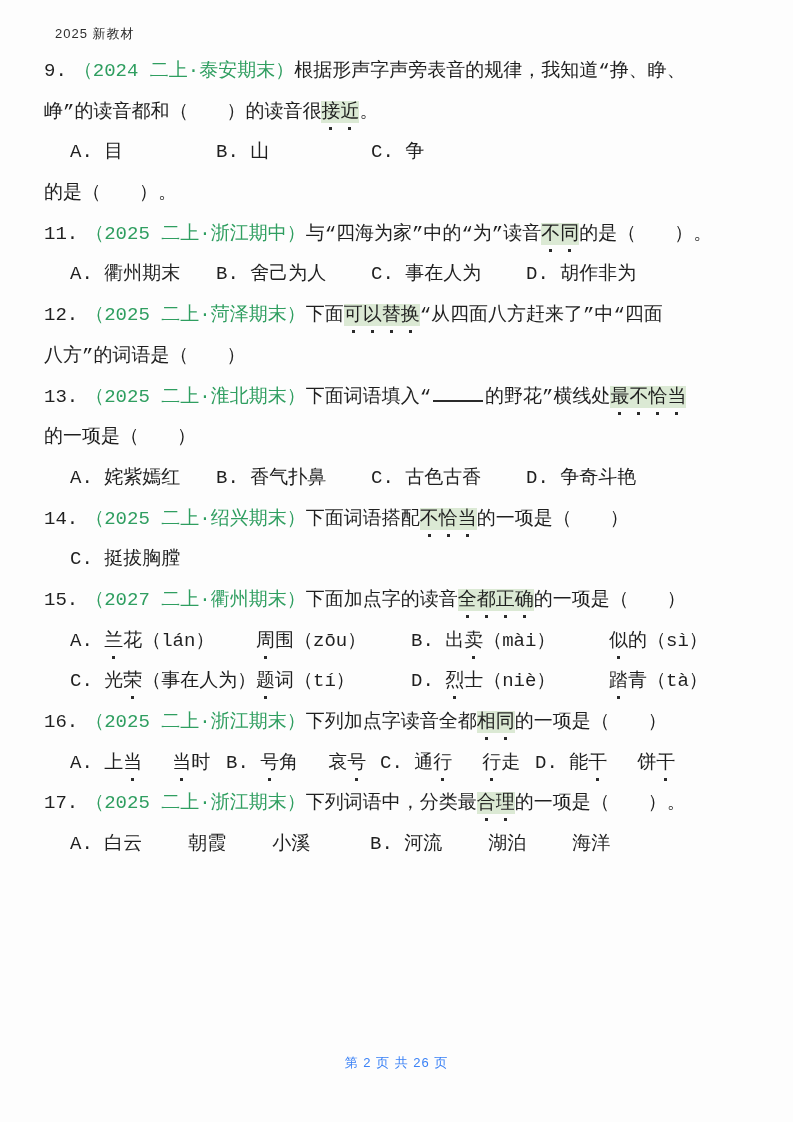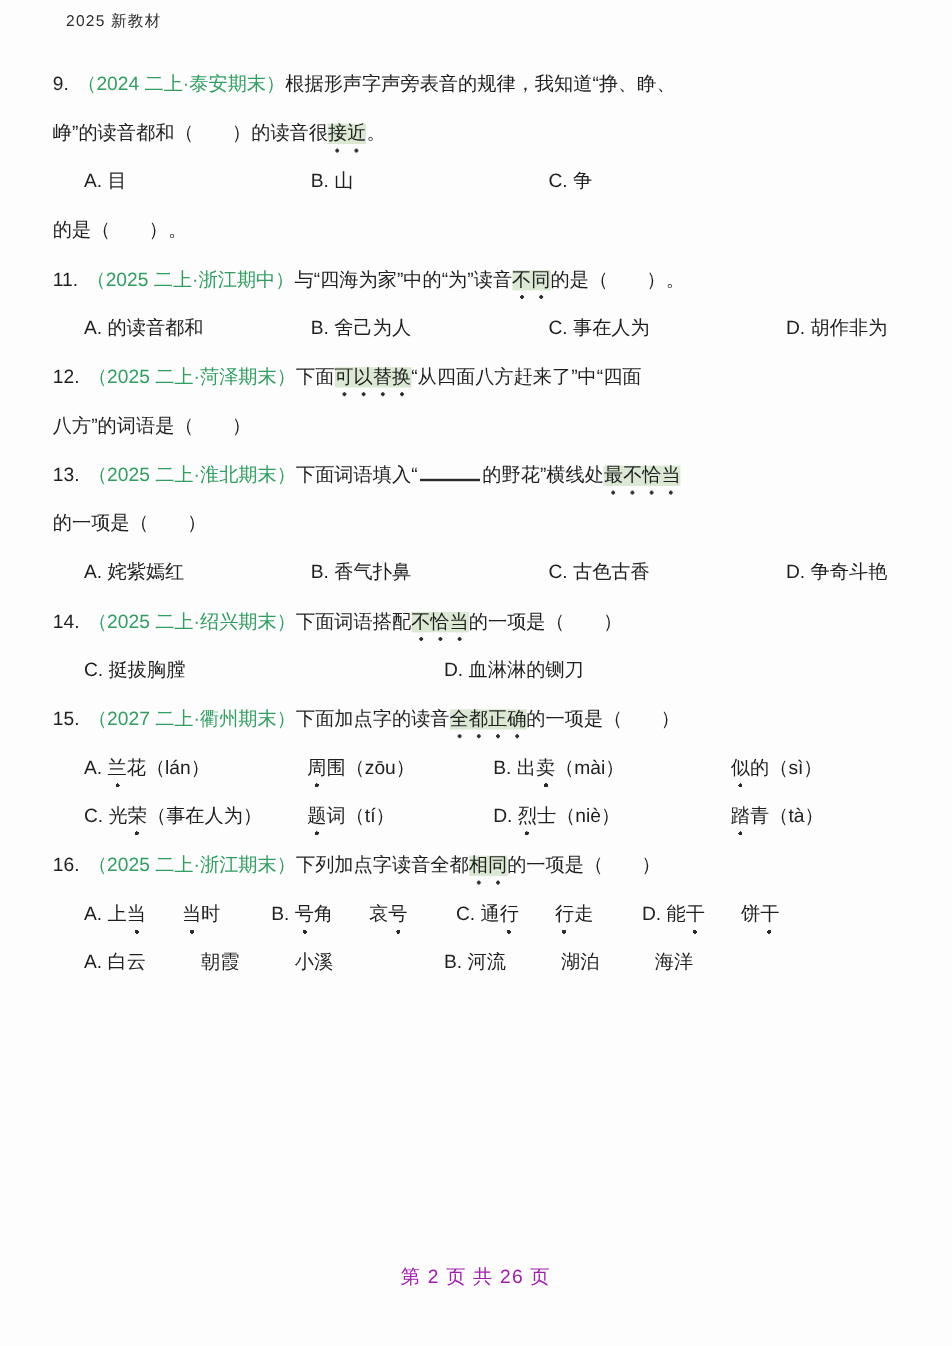--- a/index.html
+++ b/index.html
@@ -6,32 +6,32 @@
   body{
     width:793px;height:1122px;
     background:#ffffff;
     font-family:"Liberation Sans","DejaVu Sans",sans-serif;
     color:#1f1f1f;
     position:relative;
     overflow:hidden;
   }
   .page{position:absolute;inset:0;background:#fdfdfd;}
   .header-note{
-    position:absolute;left:55px;top:9px;
+    position:absolute;left:55px;top:25px;
     font-size:13px;color:#2e2e2e;letter-spacing:1px;
   }
   .content{
     position:absolute;left:44px;top:51px;right:28px;
   }
   .line{
     height:40.7px;line-height:40.7px;
-    font-size:16px;white-space:nowrap;
+    font-size:19px;white-space:nowrap;font-family:Liberation Mono, monospace;
   }
   .opts{padding-left:26px;}
-  .g4a{display:grid;grid-template-columns:146px 155px 155px auto;gap:43px;}
+  .g4a{display:grid;grid-template-columns:146px 155px 155px auto;}
   .g3{display:grid;grid-template-columns:200px 207px auto;}
   .g2{display:grid;grid-template-columns:300px auto;}
   .g15{display:grid;grid-template-columns:186px 155px 198px auto;}
   .g16{display:grid;grid-template-columns:156px 154px 155px auto;}
   .cell{white-space:nowrap;}
   .qnum{margin-right:7px;}
   .src{color:var(--src-green,#2f9e60);}
   .hl{background:var(--hl-bg,#dbe9d4);}
   .dots{
     padding-bottom:8px;
@@ -44,58 +44,57 @@
   .blank{
     display:inline-block;width:50px;height:5px;
     border-bottom:2px solid #2b2b2b;
     vertical-align:baseline;margin:0 2px;
   }
   .gap{display:inline-block;}
   .g30{width:30px;}
   .g45{width:46px;}
   .footer{
     position:absolute;left:0;right:0;top:1054px;
-    text-align:center;font-size:16px;color:#a21caf;letter-spacing:1px;
+    text-align:center;font-size:13px;color:#3b82f6;letter-spacing:1px;
   }
 </style>
 </head>
 <body style="color: rgb(31, 31, 31);">
 
 <div class="page">
   <div class="header-note">2025 新教材</div>
   <div class="content">
       <div class="line stem"><span class="qnum">9.</span><span class="src">（2024 二上·泰安期末）</span><span>根据形声字声旁表音的规律，我知道“挣、睁、</span></div>
       <div class="line stem"><span>峥”的读音都和（　　）的读音很</span><span class="dots"><span class="hl">接近</span></span><span>。</span></div>
       <div class="line opts g4a">
         <span class="cell"><span>A. 目</span></span>
         <span class="cell"><span>B. 山</span></span>
         <span class="cell"><span>C. 争</span></span>
       </div>
       <div class="line stem"><span>的是（　　）。</span></div>
       <div class="line stem"><span class="qnum">11.</span><span class="src">（2025 二上·浙江期中）</span><span>与“四海为家”中的“为”读音</span><span class="dots"><span class="hl">不同</span></span><span>的是（　　）。</span></div>
       <div class="line opts g4a">
-        <span class="cell"><span>A. 的读音都和</span></span>
+        <span class="cell"><span>A. 衢州期末</span></span>
         <span class="cell"><span>B. 舍己为人</span></span>
         <span class="cell"><span>C. 事在人为</span></span>
         <span class="cell"><span>D. 胡作非为</span></span>
       </div>
       <div class="line stem"><span class="qnum">12.</span><span class="src">（2025 二上·菏泽期末）</span><span>下面</span><span class="dots"><span class="hl">可以替换</span></span><span>“从四面八方赶来了”中“四面</span></div>
       <div class="line stem"><span>八方”的词语是（　　）</span></div>
       <div class="line stem"><span class="qnum">13.</span><span class="src">（2025 二上·淮北期末）</span><span>下面词语填入“</span><span class="blank"></span><span>的野花”横线处</span><span class="dots"><span class="hl">最不恰当</span></span></div>
       <div class="line stem"><span>的一项是（　　）</span></div>
       <div class="line opts g4a">
         <span class="cell"><span>A. 姹紫嫣红</span></span>
         <span class="cell"><span>B. 香气扑鼻</span></span>
         <span class="cell"><span>C. 古色古香</span></span>
         <span class="cell"><span>D. 争奇斗艳</span></span>
       </div>
       <div class="line stem"><span class="qnum">14.</span><span class="src">（2025 二上·绍兴期末）</span><span>下面词语搭配</span><span class="dots"><span class="hl">不恰当</span></span><span>的一项是（　　）</span></div>
       <div class="line opts g2">
         <span class="cell"><span>C. 挺拔胸膛</span></span>
-        <span class="cell"><span>D. 血淋淋的铡刀</span></span>
       </div>
       <div class="line stem"><span class="qnum">15.</span><span class="src">（2027 二上·衢州期末）</span><span>下面加点字的读音</span><span class="dots"><span class="hl">全都正确</span></span><span>的一项是（　　）</span></div>
       <div class="line opts g15">
         <span class="cell"><span>A. </span><span class="dots"><span>兰</span></span><span>花（lán）</span></span>
         <span class="cell"><span class="dots"><span>周</span></span><span>围（zōu）</span></span>
         <span class="cell"><span>B. 出</span><span class="dots"><span>卖</span></span><span>（mài）</span></span>
         <span class="cell"><span class="dots"><span>似</span></span><span>的（sì）</span></span>
       </div>
       <div class="line opts g15">
         <span class="cell"><span>C. 光</span><span class="dots"><span>荣</span></span><span>（事在人为）</span></span>
@@ -103,19 +102,20 @@
         <span class="cell"><span>D. </span><span class="dots"><span>烈</span></span><span>士（niè）</span></span>
         <span class="cell"><span class="dots"><span>踏</span></span><span>青（tà）</span></span>
       </div>
       <div class="line stem"><span class="qnum">16.</span><span class="src">（2025 二上·浙江期末）</span><span>下列加点字读音全都</span><span class="dots"><span class="hl">相同</span></span><span>的一项是（　　）</span></div>
       <div class="line opts g16">
         <span class="cell"><span>A. 上</span><span class="dots"><span>当</span></span><span class="gap g30"></span><span class="dots"><span>当</span></span><span>时</span></span>
         <span class="cell"><span>B. </span><span class="dots"><span>号</span></span><span>角</span><span class="gap g30"></span><span>哀</span><span class="dots"><span>号</span></span></span>
         <span class="cell"><span>C. 通</span><span class="dots"><span>行</span></span><span class="gap g30"></span><span class="dots"><span>行</span></span><span>走</span></span>
         <span class="cell"><span>D. 能</span><span class="dots"><span>干</span></span><span class="gap g30"></span><span>饼</span><span class="dots"><span>干</span></span></span>
       </div>
+      <div class="line stem"><span class="qnum">17.</span><span class="src">（2025 二上·浙江期末）</span><span>下列词语中，分类最</span><span class="dots"><span class="hl">合理</span></span><span>的一项是（　　）。</span></div>
       <div class="line opts g2">
         <span class="cell"><span>A. 白云</span><span class="gap g45"></span><span>朝霞</span><span class="gap g45"></span><span>小溪</span></span>
         <span class="cell"><span>B. 河流</span><span class="gap g45"></span><span>湖泊</span><span class="gap g45"></span><span>海洋</span></span>
       </div>
     </div>
   <div class="footer">第 2 页 共 26 页</div>
 </div>
 
 </body></html>

